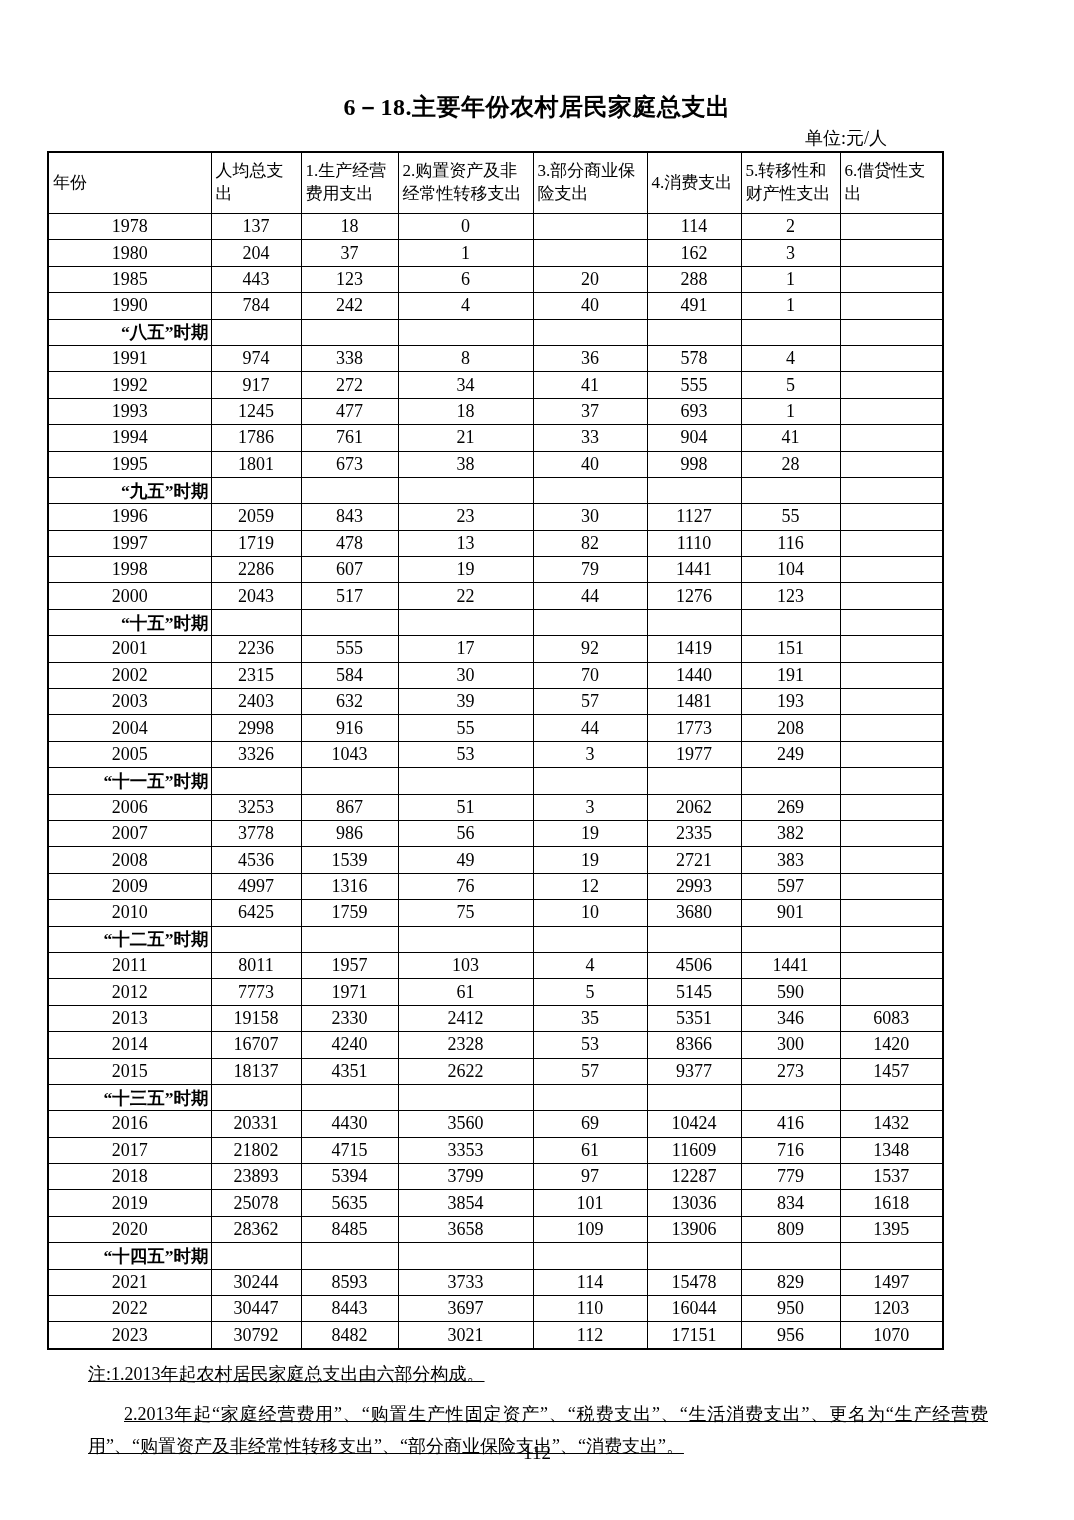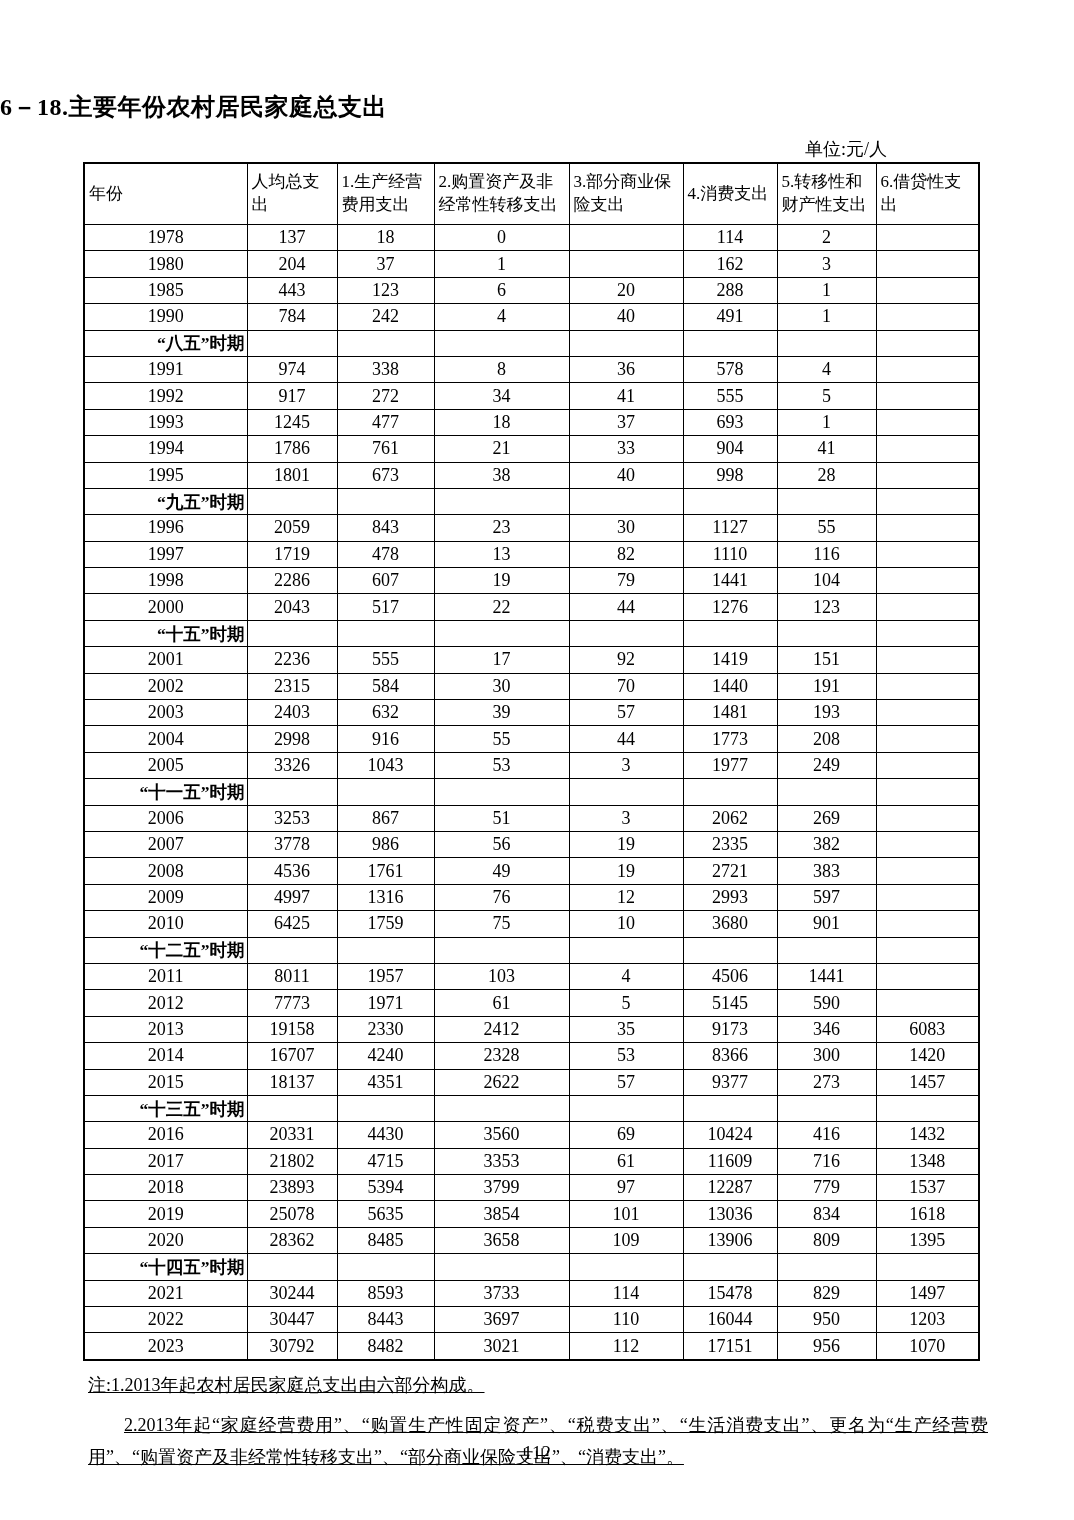--- a/index.html
+++ b/index.html
@@ -4,39 +4,39 @@
 <style>
   html, body { margin: 0; padding: 0; background: #ffffff; }
   body {
     width: 1074px; height: 1520px;
     font-family: "Liberation Serif", serif;
     color: #000;
     position: relative;
   }
   .page { width: 1074px; height: 1520px; position: relative; box-sizing: border-box; padding-top: 92px; }
   .title {
-    text-align: left;
+    text-align: center;
     font-size: 24px;
     font-weight: bold;
     line-height: 30px;
     letter-spacing: 0.5px;
   }
   .unit-row {
     width: 895px;
-    margin: 16px 0 2px 90px;
+    margin: 5px 0 2px 90px;
     text-align: right;
     font-size: 18px;
     padding-right: 98px;
     box-sizing: border-box;
     line-height: 22px;
   }
   table.data-table {
     border-collapse: collapse;
     table-layout: fixed;
-    margin-left: 83px;
+    margin-left: 47px;
     width: 895px;
     border: 2px solid #000;
   }
   table.data-table th, table.data-table td {
     border: 1px solid #000;
     overflow: hidden;
   }
   col.c0 { width: 163px; }
   col.c1 { width: 90px; }
   col.c2 { width: 97px; }
@@ -352,21 +352,21 @@
           <td class="num-cell">986</td>
           <td class="num-cell">56</td>
           <td class="num-cell">19</td>
           <td class="num-cell">2335</td>
           <td class="num-cell">382</td>
           <td class="num-cell"></td>
         </tr>
         <tr>
           <td class="year-cell">2008</td>
           <td class="num-cell">4536</td>
-          <td class="num-cell">1761</td>
+          <td class="num-cell">1539</td>
           <td class="num-cell">49</td>
           <td class="num-cell">19</td>
           <td class="num-cell">2721</td>
           <td class="num-cell">383</td>
           <td class="num-cell"></td>
         </tr>
         <tr>
           <td class="year-cell">2009</td>
           <td class="num-cell">4997</td>
           <td class="num-cell">1316</td>
@@ -415,21 +415,21 @@
           <td class="num-cell">5145</td>
           <td class="num-cell">590</td>
           <td class="num-cell"></td>
         </tr>
         <tr>
           <td class="year-cell">2013</td>
           <td class="num-cell">19158</td>
           <td class="num-cell">2330</td>
           <td class="num-cell">2412</td>
           <td class="num-cell">35</td>
-          <td class="num-cell">9173</td>
+          <td class="num-cell">5351</td>
           <td class="num-cell">346</td>
           <td class="num-cell">6083</td>
         </tr>
         <tr>
           <td class="year-cell">2014</td>
           <td class="num-cell">16707</td>
           <td class="num-cell">4240</td>
           <td class="num-cell">2328</td>
           <td class="num-cell">53</td>
           <td class="num-cell">8366</td>

